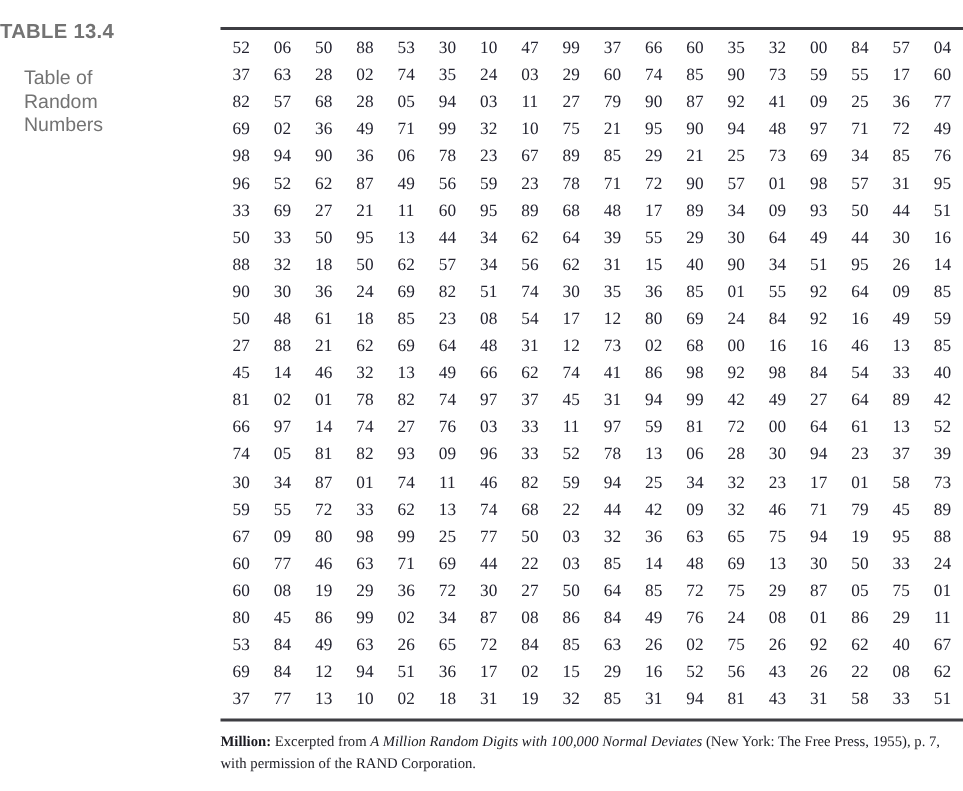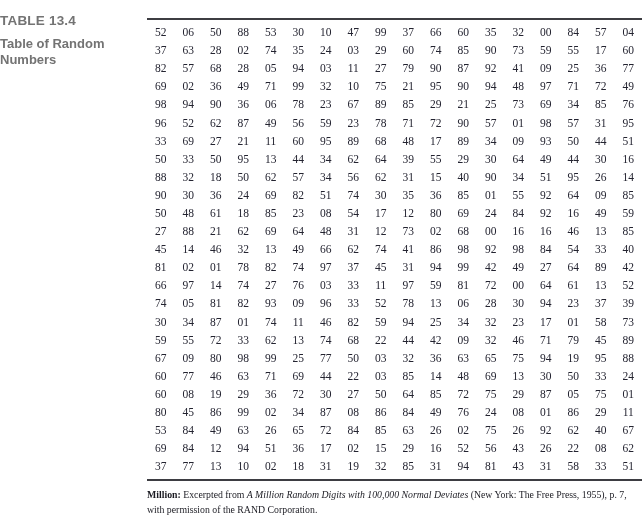--- a/index.html
+++ b/index.html
@@ -23,22 +23,22 @@
     color: #737373;
   }
   .table-number {
     font-size: 13.5px;
     font-weight: bold;
     margin: 0 0 8px 0;
     letter-spacing: 0.2px;
   }
   .table-title {
     font-size: 13px;
-    font-weight: bold;
-    margin: 0;
+    font-weight: normal;
+    margin: 16px;
     line-height: 1.2;
   }
   .table-area {
     position: absolute;
     left: 147px;
     top: 18px;
     width: 495px;
   }
   .rule {
     height: 2px;

